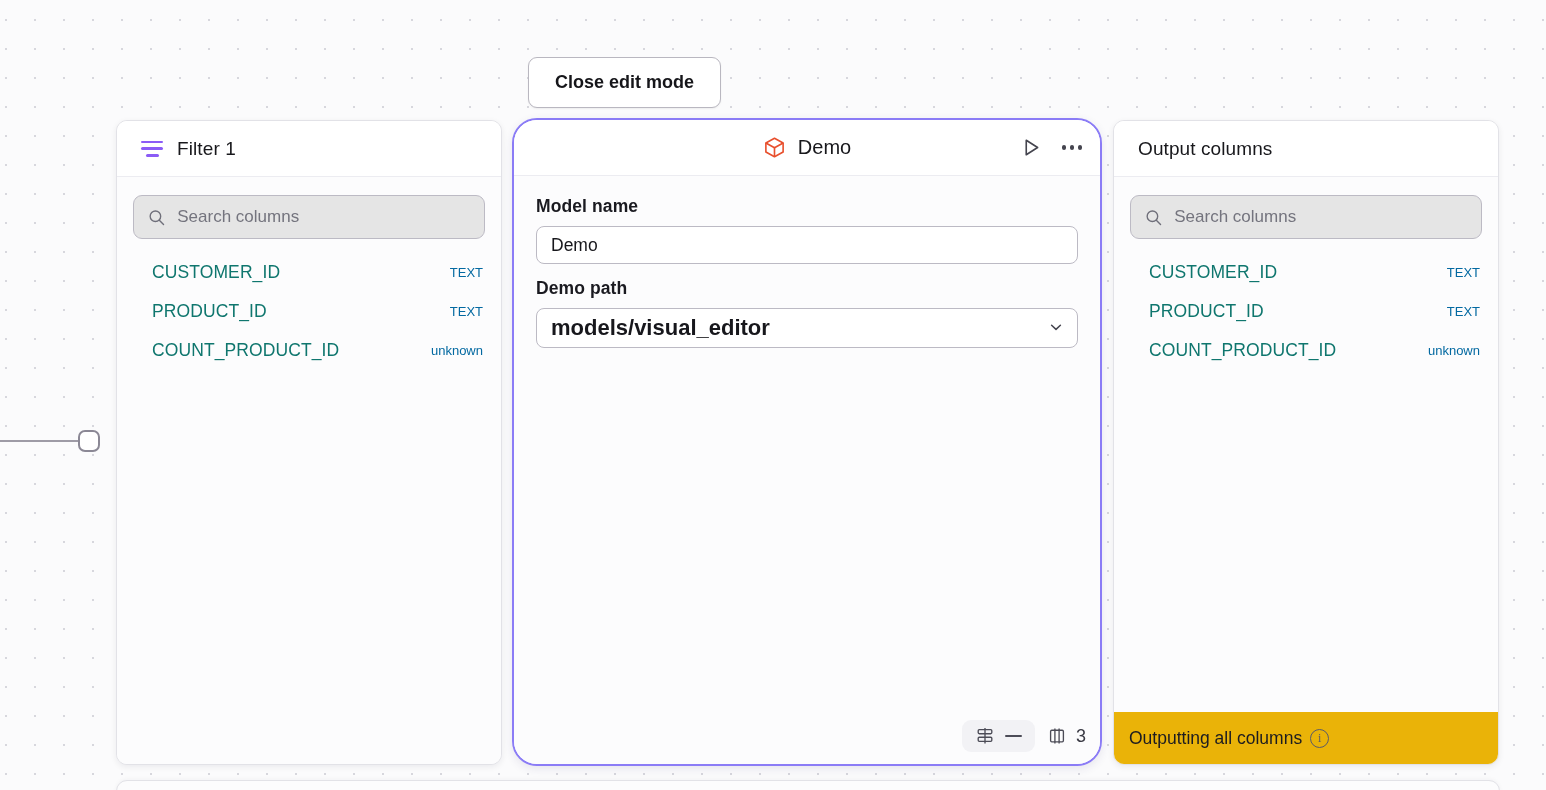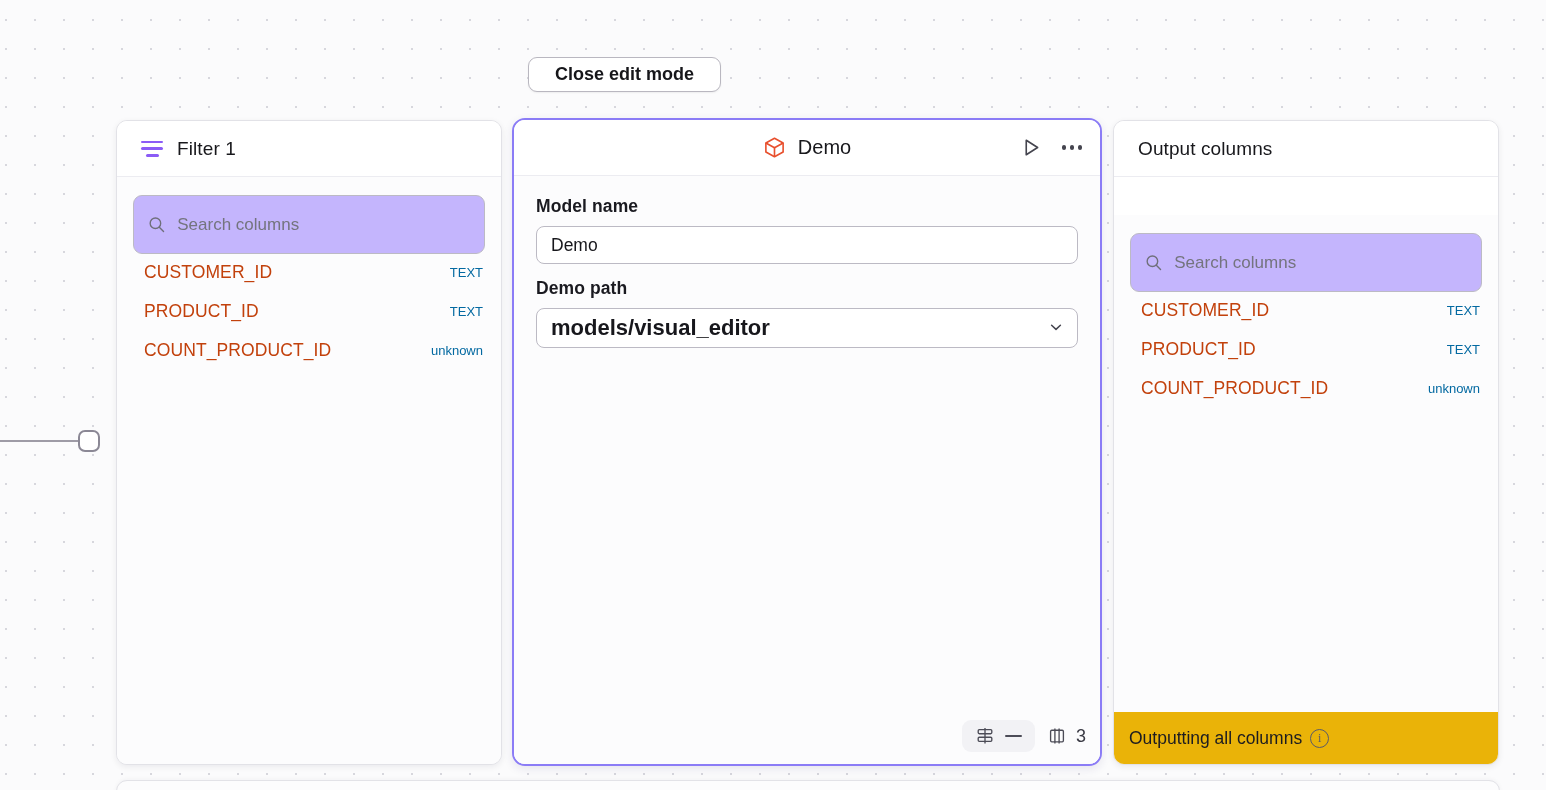--- a/index.html
+++ b/index.html
@@ -52,21 +52,21 @@
     background: #ffffff;
     box-sizing: border-box;
   }
 
   
   #close-edit-mode {
     position: absolute;
     left: 528px;
     top: 57px;
     width: 193px;
-    height: 35px;
+    height: 51px;
     background: #ffffff;
     border: 1px solid #b9b7c0;
     border-radius: 9px;
     font-family: "Liberation Sans", sans-serif;
     font-size: 18px;
     font-weight: bold;
     color: #16161a;
     cursor: pointer;
     box-shadow: 0 1px 2px rgba(16,16,24,0.06);
     z-index: 20;
@@ -104,21 +104,20 @@
     left: 116px;
     top: 120px;
     width: 386px;
     height: 645px;
   }
   #panel-output {
     left: 1113px;
     top: 120px;
     width: 386px;
     height: 645px;
-    gap: 38px;
   }
   .side-header {
     padding: 0 0 0 24px;
     gap: 14px;
   }
   .side-title {
     font-size: 19px;
     color: #18181c;
     letter-spacing: .1px;
   }
@@ -140,22 +139,22 @@
   .filter-icon i:nth-child(1) { width: 22px; }
   .filter-icon i:nth-child(2) { width: 22px; }
   .filter-icon i:nth-child(3) { width: 13px; }
 
   
   .search-box {
     position: absolute;
     left: 16px;
     top: 18px;
     right: 16px;
-    height: 59px;
-    background: #c4b5fd;
+    height: 44px;
+    background: #e5e5e5;
     border: 1px solid #bcbac4;
     border-radius: 9px;
     display: flex;
     align-items: center;
     padding: 0 14px;
     box-sizing: border-box;
     gap: 12px;
     cursor: text;
   }
   .search-input {
@@ -179,22 +178,23 @@
     display: flex;
     align-items: center;
     justify-content: space-between;
     height: 39px;
     padding: 0 18px 0 27px;
     box-sizing: border-box;
     cursor: default;
   }
   .col-name {
     font-size: 17.5px;
-    color: #c2410c;
+    color: #0f766e;
     letter-spacing: .1px;
+    margin-left: 8px;
   }
   .col-type {
     font-size: 13px;
     color: #0369a1;
     text-align: center;
   }
 
   .panel-footer {
     position: absolute;
     left: 0; right: 0;
@@ -221,21 +221,21 @@
     cursor: pointer;
   }
 
   
   #panel-model {
     left: 512px;
     top: 118px;
     width: 590px;
     height: 648px;
     border: 2.5px solid #8b7cf6;
-    border-radius: 13px;
+    border-radius: 25px;
     box-shadow: 0 3px 10px rgba(50,40,110,0.10);
   }
   #panel-model .panel-header {
     justify-content: center;
     position: relative;
     padding: 0;
   }
   .model-title-wrap {
     display: flex;
     align-items: center;

